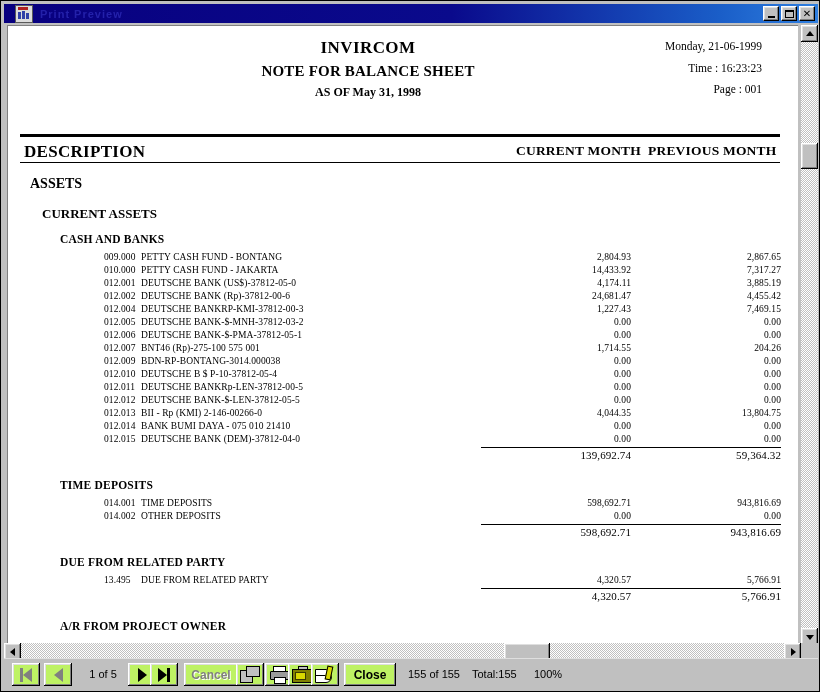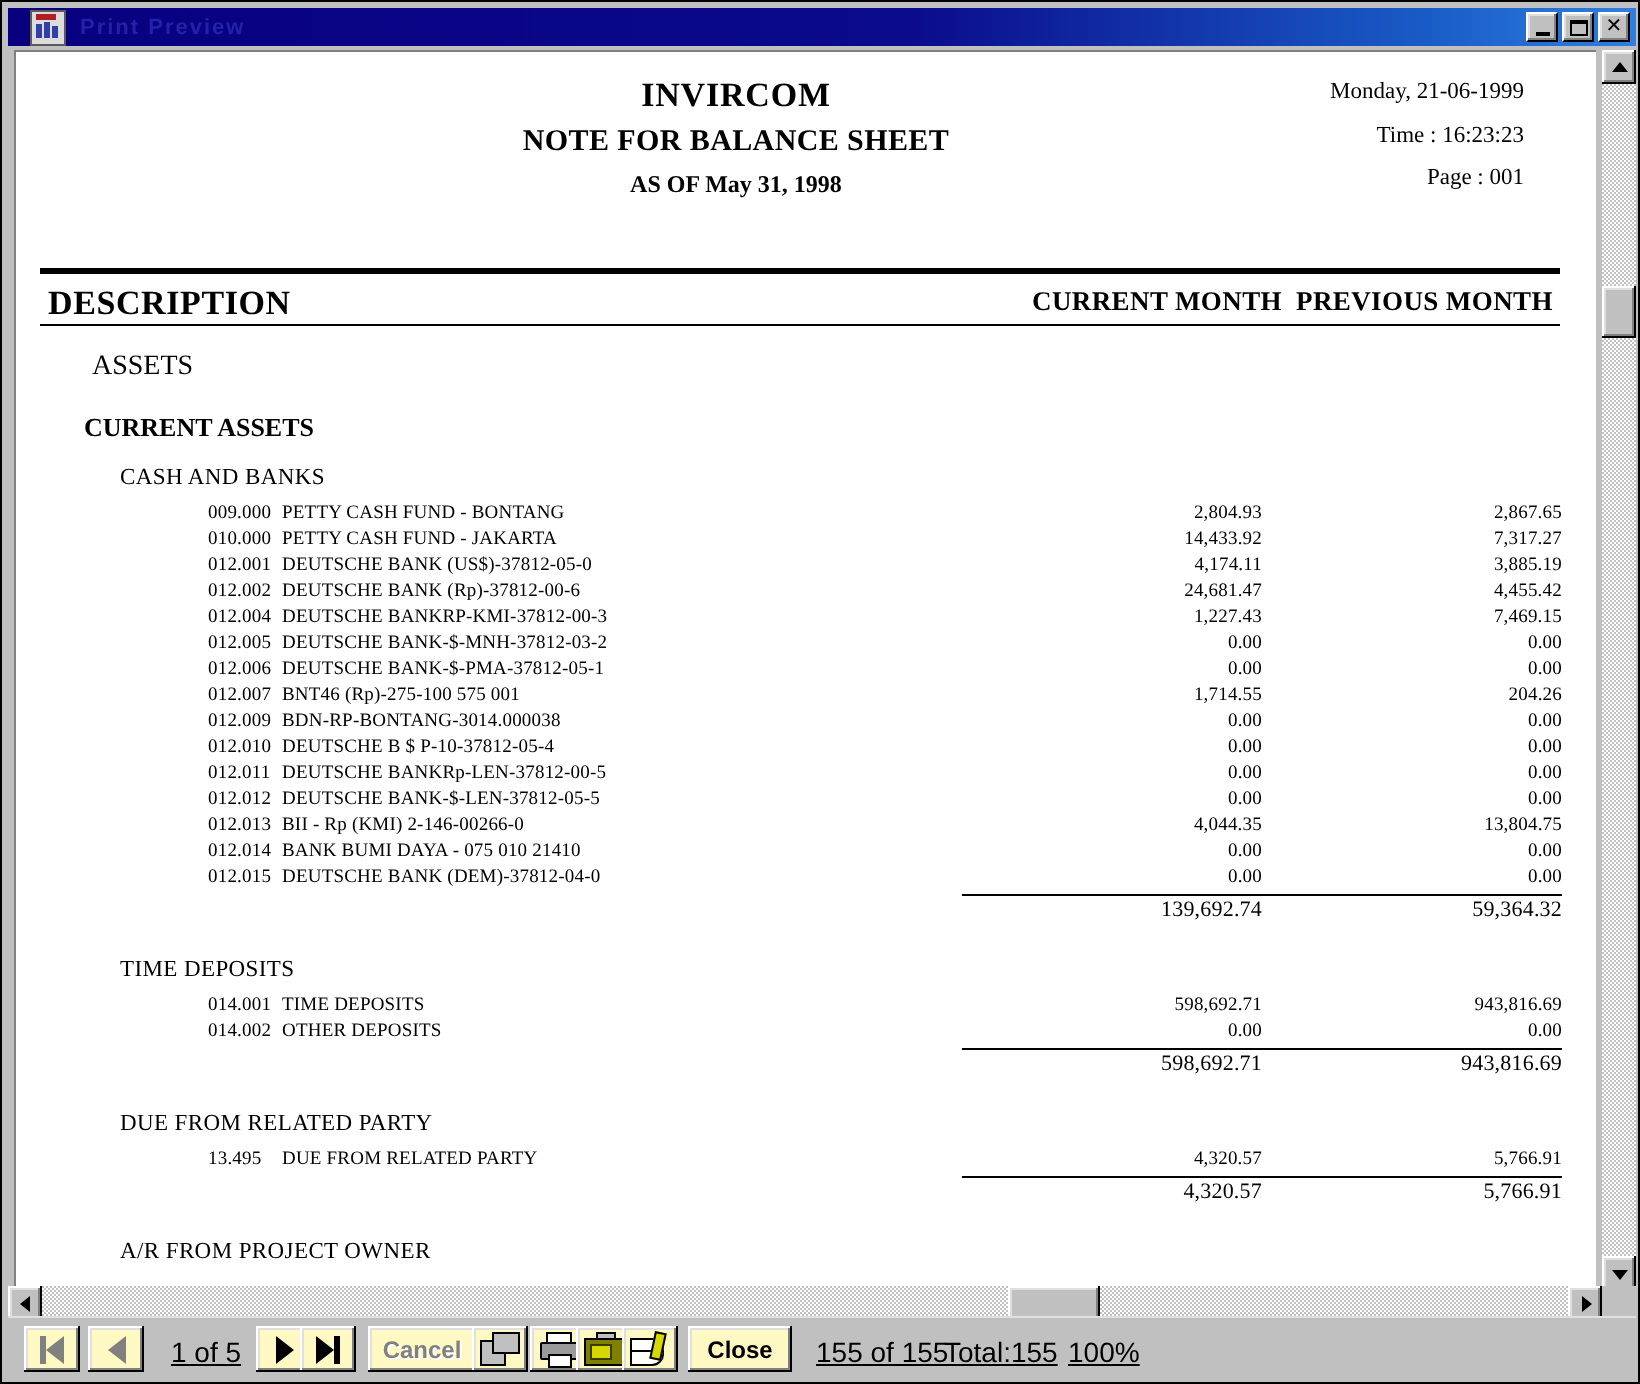--- a/index.html
+++ b/index.html
@@ -168,23 +168,23 @@
   #colhdr-prev {
     position: absolute; left: 640px; top: 117px;
     font-size: 13.5px; font-weight: bold; letter-spacing: 0.2px;
   }
 
   
   #body-rows { position: absolute; left: 0; top: 150px; width: 791px; }
 
   .r { position: relative; height: 13px; }
 
-  .lvl-assets   { font-size: 14px; font-weight: normal; padding-left: 38px; height: 30px; }
+  .lvl-assets   { font-size: 14px; font-weight: bold; padding-left: 22px; height: 30px; }
   .lvl-current  { font-size: 13px; font-weight: bold; padding-left: 34px; height: 27px; }
-  .grp-head     { font-size: 11.5px; font-weight: normal; padding-left: 52px; height: 19px; letter-spacing: 0.2px; }
+  .grp-head     { font-size: 11.5px; font-weight: bold; padding-left: 52px; height: 19px; letter-spacing: 0.2px; }
 
   .acct { height: 13px; }
   .acct .code {
     position: absolute; left: 86px; top: 0;
     font-size: 9.5px; letter-spacing: 0.1px; padding-left: 10px;
   }
   .acct .desc {
     position: absolute; left: 133px; top: 0;
     font-size: 9.5px; letter-spacing: 0.1px;
     white-space: nowrap;
@@ -263,21 +263,21 @@
     position: absolute;
     left: 3px; bottom: 3px;
     width: 814px; height: 30px;
     background: #c0c0c0;
     box-sizing: border-box;
     border-top: 1px solid #dfdfdf;
   }
   .tb-btn {
     position: absolute; top: 4px;
     height: 23px;
-    background: #fef9c3;
+    background: #bef264;
     box-shadow: inset -1px -1px 0 #000, inset 1px 1px 0 #fff,
                 inset -2px -2px 0 #808080, inset 2px 2px 0 #dfdfdf;
     box-sizing: border-box;
     display: flex; align-items: center; justify-content: center;
     cursor: default;
     font-family: "Liberation Sans", sans-serif;
     font-size: 12px; font-weight: bold;
     color: #000;
   }
   .tb-btn.disabled { color: #808080; text-shadow: 1px 1px 0 #ffffff; }
@@ -286,23 +286,22 @@
   .tri { width: 0; height: 0; border-style: solid; }
   .tri-r { border-width: 7px 0 7px 9px; border-color: transparent transparent transparent #000; }
   .tri-l { border-width: 7px 9px 7px 0; border-color: transparent #000 transparent transparent; }
   .tri-l.dis { border-right-color: #808080; }
   .bar-v { width: 3px; height: 14px; background: #000; }
   .bar-v.dis { background: #808080; }
 
   .status-txt {
     position: absolute; top: 9px;
     font-family: "Liberation Sans", sans-serif;
-    font-size: 14px; color: #000;
+    font-size: 11px; color: #000;
     white-space: nowrap;
-    text-decoration: underline;
   }
 
   
   .ic { position: relative; width: 20px; height: 17px; }
   
   .ic-pages .p1 { position:absolute; left:0; top:4px; width:11px; height:11px; border:1px solid #000; background:#c0c0c0; }
   .ic-pages .p2 { position:absolute; left:6px; top:0px; width:12px; height:9px; border:1px solid #000; background:#c0c0c0; }
   
   .ic-print .top  { position:absolute; left:4px; top:0px; width:11px; height:5px; border:1px solid #000; background:#fff; }
   .ic-print .body { position:absolute; left:1px; top:5px; width:18px; height:7px; border:1px solid #000; background:#9a9a9a; border-radius:1px; }

